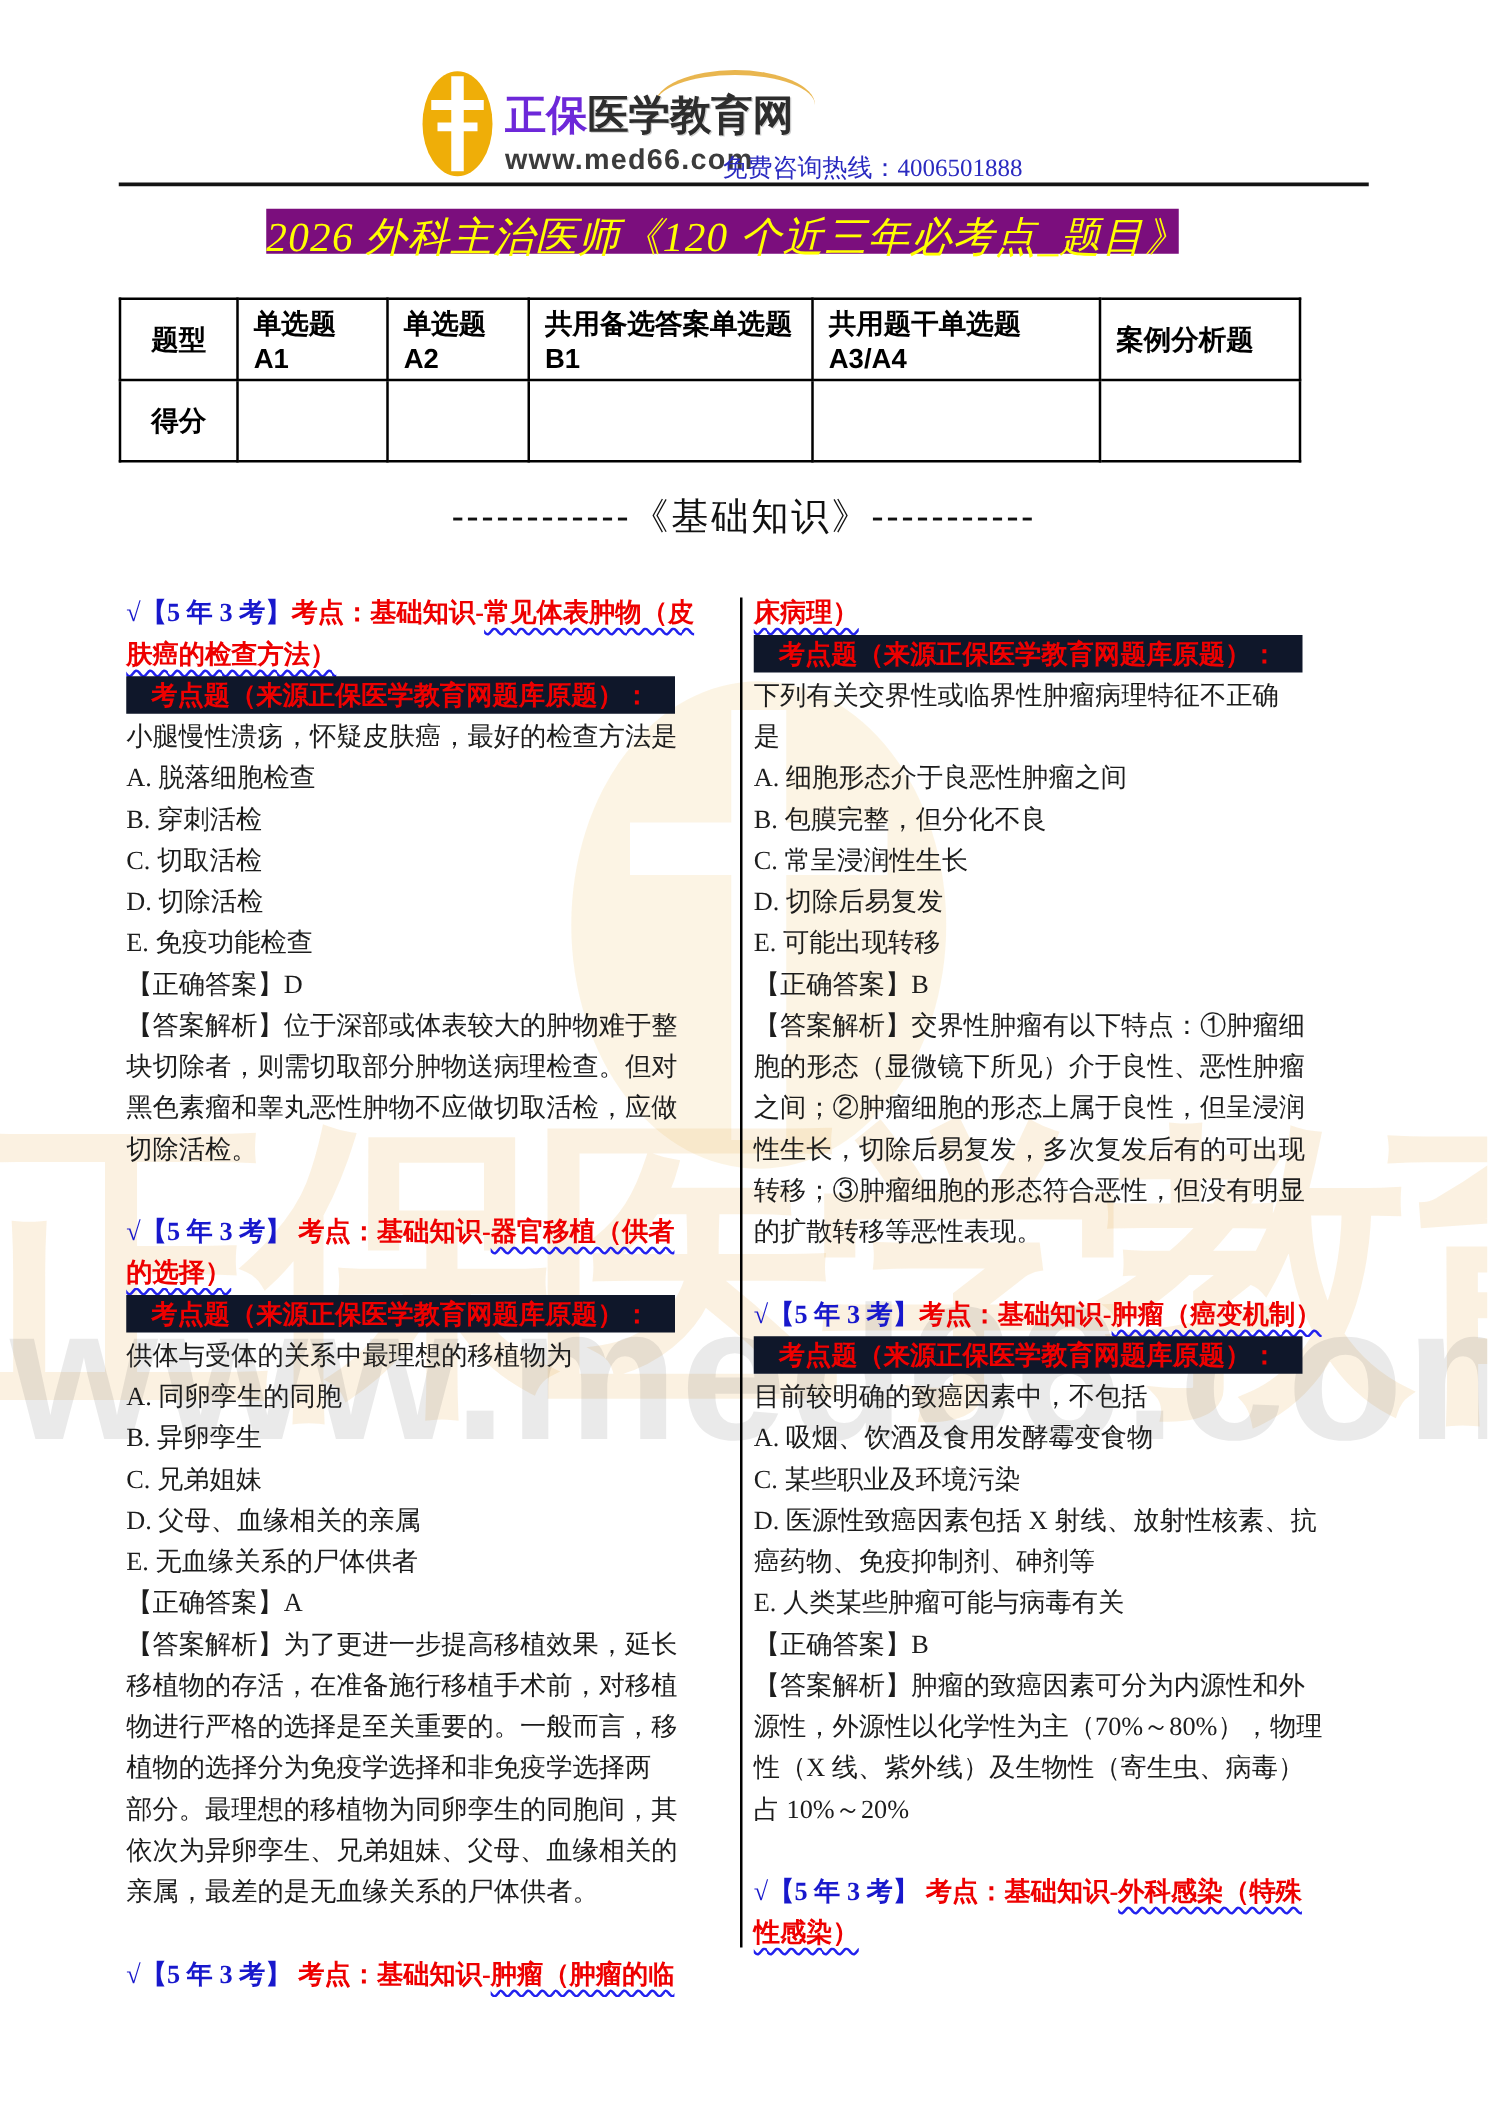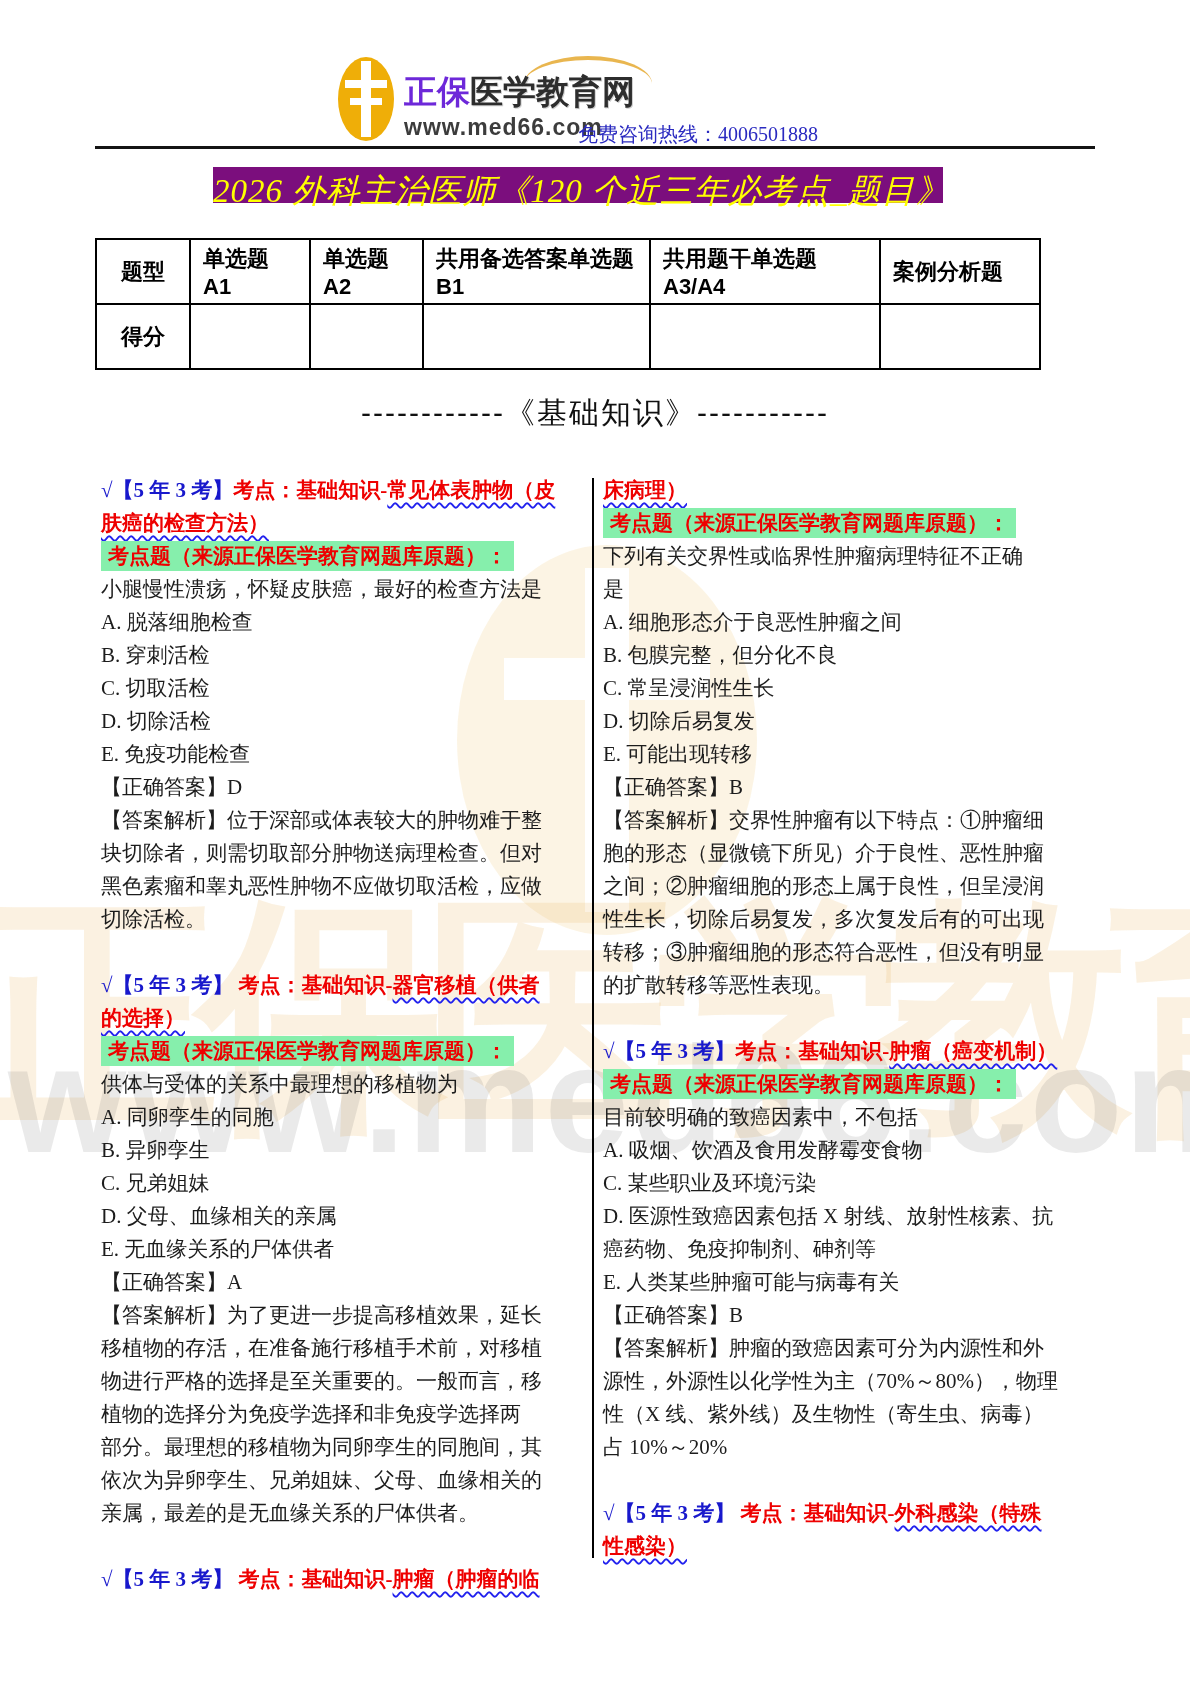--- a/index.html
+++ b/index.html
@@ -45,22 +45,22 @@
   
   .col{position:absolute;top:474px;z-index:1;font-size:21px;color:#1c1c1c;}
   .col-left{left:101px;width:478px;}
   .col-right{left:603px;width:500px;}
   .col-divider{left:592px;top:478px;width:2px;height:1080px;background:#000;z-index:1;}
   .line{height:33px;line-height:33px;white-space:nowrap;}
   .seg-k{color:#1818cc;font-weight:bold;}
   .seg-r{color:#ee0000;font-weight:bold;}
   .seg-u{color:#ee0000;font-weight:bold;text-decoration:underline wavy #2222ee;
          text-decoration-thickness:2px;text-underline-offset:5px;text-decoration-skip-ink:none;}
-  .seg-h{color:#ee0000;font-weight:bold;background:#86efac;display:inline-block;
-         padding:0 7px;line-height:30px;}
+  .seg-h{color:#ee0000;font-weight:bold;background:#0f172a;display:inline-block;
+         padding:0 20px;line-height:30px;}
   .seg-t{color:#1c1c1c;}
 </style>
 </head>
 <body>
 
 <div class="page">
 
   <div class="wm wm-logo">
     <svg width="310" height="400" viewBox="0 0 310 400">
       <ellipse cx="155" cy="200" rx="150" ry="195" fill="#f6dfae"></ellipse>

